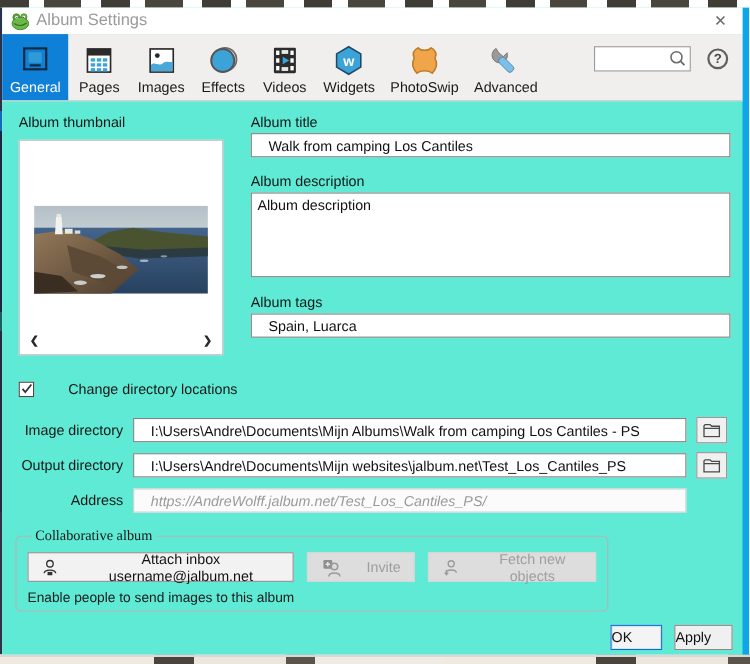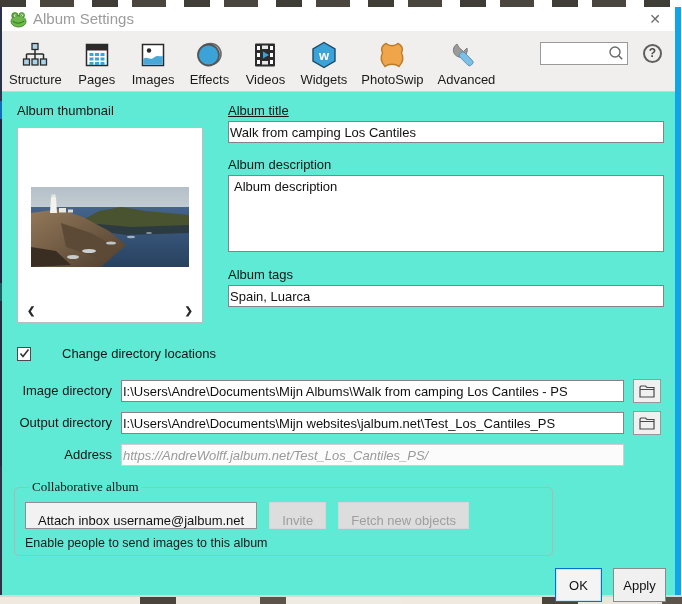--- a/index.html
+++ b/index.html
@@ -43,49 +43,49 @@
   .lbl { position:absolute; font-size:13px; color:#161616; }
 
   
   .thumb-box { position:absolute; left:15px; top:120px; width:186px; height:196px;
     background:#ffffff; border:1px solid #bdbdbd; }
   .thumb-photo { position:absolute; left:13px; top:59px; width:158px; height:80px; }
   .thumb-nav { position:absolute; bottom:6px; font-size:10px; font-weight:bold; color:#2a2a2a; cursor:default; }
   .thumb-nav.prev { left:9px; } .thumb-nav.next { right:9px; }
 
   
-  .txt { position:absolute; border:1px solid #848484; background:#fff; padding:0 1px;
+  .txt { position:absolute; border:1px solid #848484; background:#fff; padding:0 15px;
     font:13px "Liberation Sans",sans-serif; color:#111; }
   .col2 { left:226px; width:436px; height:22px; }
   textarea.txt { padding:3px 5px; resize:none; overflow:hidden; }
   .txt.addr { border:1px solid #cfcfcf; background:#fbfbfb; color:#9a9a9a; font-style:italic; }
 
   
   .chk-row { position:absolute; left:15px; top:339px; display:flex; align-items:center;gap:24px; }
   .chk { width:14px; height:14px; border:1px solid #4a4a4a; background:#fff; margin-right:7px;
     display:flex; align-items:center; justify-content:center; }
 
   .dir-lbl { width:110px; text-align:right; }
   .folder-btn { position:absolute; left:631px; width:28px; height:24px; background:#f0f0f0;
     border:1px solid #989898; display:flex; align-items:center; justify-content:center; }
 
   
   fieldset.collab { position:absolute; left:12px; top:472px; width:539px; height:77px;
     border:1px solid #b4b4b4; border-radius:5px; padding:6px 10px 0 10px; background:transparent; }
   fieldset.collab legend { font-size:13px; color:#161616; padding:0 3px; margin-left:4px;font-family:Liberation Serif, serif; }
   .collab-btns { display:flex; gap:12px; margin-top:1px; }
-  .cbtn { height:27px; display:flex; align-items:center; gap:10px; padding:0 12px;
-    font:13px "Liberation Sans",sans-serif;flex-direction:column; }
+  .cbtn { height:27px; display:flex; align-items:center; gap:22px; padding:0 12px;
+    font:13px "Liberation Sans",sans-serif; }
   .cbtn.primary { background:#f2f2f2; border:1px solid #8f8f8f; color:#111; }
   .cbtn.disabled { background:#dddddd; border:1px solid #d6d6d6; color:#9e9e9e; }
   .collab-hint { margin-top:7px; font-size:12.5px; color:#1a1a1a; }
 
   
-  .btn { position:absolute; height:34px; background:#f0f0f0; border:1px solid #8a8a8a;
-    font:13px "Liberation Sans",sans-serif; text-align:center; line-height:21px; color:#111; }
+  .btn { position:absolute; height:23px; background:#f0f0f0; border:1px solid #8a8a8a;
+    font:13px "Liberation Sans",sans-serif; text-align:left; line-height:21px; color:#111; }
   .btn.ok { left:553px; top:561px; width:47px; border:1px solid #0a6ed1; box-shadow:inset 0 0 0 1px #cfe4f7; background:#f4f4f4; }
   .btn.apply { left:611px; top:561px; width:53px; }
 </style>
 </head>
 <body>
 
 <div class="bg-top"></div>
 <div class="bg-left"></div>
 <div class="bg-bottom"></div>
 
@@ -101,35 +101,29 @@
       <circle cx="5.6" cy="5.2" r="0.6" fill="#222"></circle>
         <circle cx="12.2" cy="5" r="0.6" fill="#222"></circle>
       <path d="M3,11 Q9,15 15,10.5" fill="none" stroke="#2f6a1e" stroke-width="1"></path>
     </svg>
     <span class="title">Album Settings</span>
     <div class="close">✕</div>
   </div>
 
   <div class="toolbar">
 
-
-    <div class="tab">
-      <svg class="ticon" viewBox="0 0 30 30">
-        <line x1="15" y1="9" x2="15" y2="14" stroke="#2a2a2a" stroke-width="1.5"></line>
-        <line x1="6.5" y1="14" x2="23.5" y2="14" stroke="#2a2a2a" stroke-width="1.5"></line>
-        <line x1="6.5" y1="14" x2="6.5" y2="19" stroke="#2a2a2a" stroke-width="1.5"></line>
-        <line x1="15" y1="14" x2="15" y2="19" stroke="#2a2a2a" stroke-width="1.5"></line>
-        <line x1="23.5" y1="14" x2="23.5" y2="19" stroke="#2a2a2a" stroke-width="1.5"></line>
-        <rect x="12" y="3.5" width="6" height="6" fill="#a8d4ec" stroke="#2a2a2a" stroke-width="1.3"></rect>
-        <rect x="3.5" y="19" width="6" height="6" fill="#a8d4ec" stroke="#2a2a2a" stroke-width="1.3"></rect>
-        <rect x="12" y="19" width="6" height="6" fill="#a8d4ec" stroke="#2a2a2a" stroke-width="1.3"></rect>
-        <rect x="20.5" y="19" width="6" height="6" fill="#a8d4ec" stroke="#2a2a2a" stroke-width="1.3"></rect>
-      </svg>
-      <span>Structure</span>
-    </div>
+    <div class="tab selected">
+      <svg class="ticon" viewBox="0 0 30 30">
+        <rect x="5" y="4" width="20" height="19" fill="none" stroke="#102840" stroke-width="2"></rect>
+        <rect x="9" y="7.5" width="12" height="9.5" fill="#2f9ad6"></rect>
+        <line x1="10" y1="19.5" x2="20" y2="19.5" stroke="#102840" stroke-width="2"></line>
+      </svg>
+      <span>General</span>
+    </div>
+
 
     <div class="tab">
       <svg class="ticon" viewBox="0 0 30 30">
         <rect x="4.5" y="4.5" width="21" height="21" fill="#ffffff" stroke="#2a2a2a" stroke-width="1.5"></rect>
         <rect x="4.5" y="4.5" width="21" height="6" fill="#2a2a2a"></rect>
         <rect x="7.5" y="13" width="4" height="3" fill="#3ba3d8"></rect>
           <rect x="13" y="13" width="4" height="3" fill="#3ba3d8"></rect>
           <rect x="18.5" y="13" width="4" height="3" fill="#3ba3d8"></rect>
         <rect x="7.5" y="17.5" width="4" height="3" fill="#3ba3d8"></rect>
           <rect x="13" y="17.5" width="4" height="3" fill="#3ba3d8"></rect>
@@ -241,21 +235,21 @@
       <ellipse cx="58" cy="64" rx="7" ry="2" fill="#dfe7ec" opacity="0.85"></ellipse>
       <ellipse cx="80" cy="56" rx="5" ry="1.6" fill="#d8e2e8" opacity="0.8"></ellipse>
       <ellipse cx="42" cy="70" rx="6" ry="2" fill="#e4ebef" opacity="0.8"></ellipse>
       <ellipse cx="100" cy="50" rx="4" ry="1.2" fill="#cfdbe2" opacity="0.7"></ellipse>
       <ellipse cx="118" cy="46" rx="3" ry="1" fill="#c8d5dd" opacity="0.6"></ellipse>
     </svg>
     <span class="thumb-nav prev">❮</span>
     <span class="thumb-nav next">❯</span>
   </div>
 
-  <div class="lbl" style="left:226px; top:96px;text-decoration:underline;">Album title</div>
+  <div class="lbl" style="left:226px; top:96px;">Album title</div>
   <input class="txt col2" style="top: 114px;" type="text" value="Walk from camping Los Cantiles">
 
   <div class="lbl" style="left:226px; top:150px;">Album description</div>
   <textarea class="txt col2" style="top: 168px; height: 77px;">Album description</textarea>
 
   <div class="lbl" style="left:226px; top:260px;">Album tags</div>
   <input class="txt col2" style="top: 278px;" type="text" value="Spain, Luarca">
 
   <div class="chk-row">
     <div class="chk">

